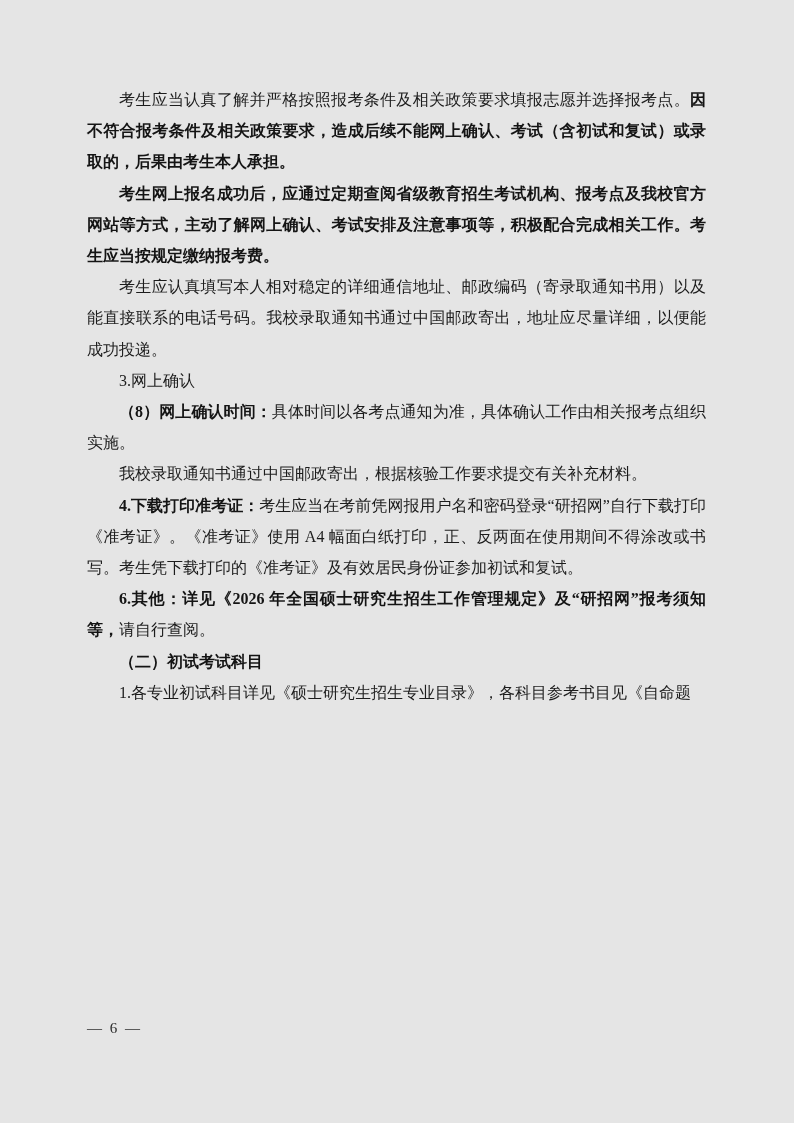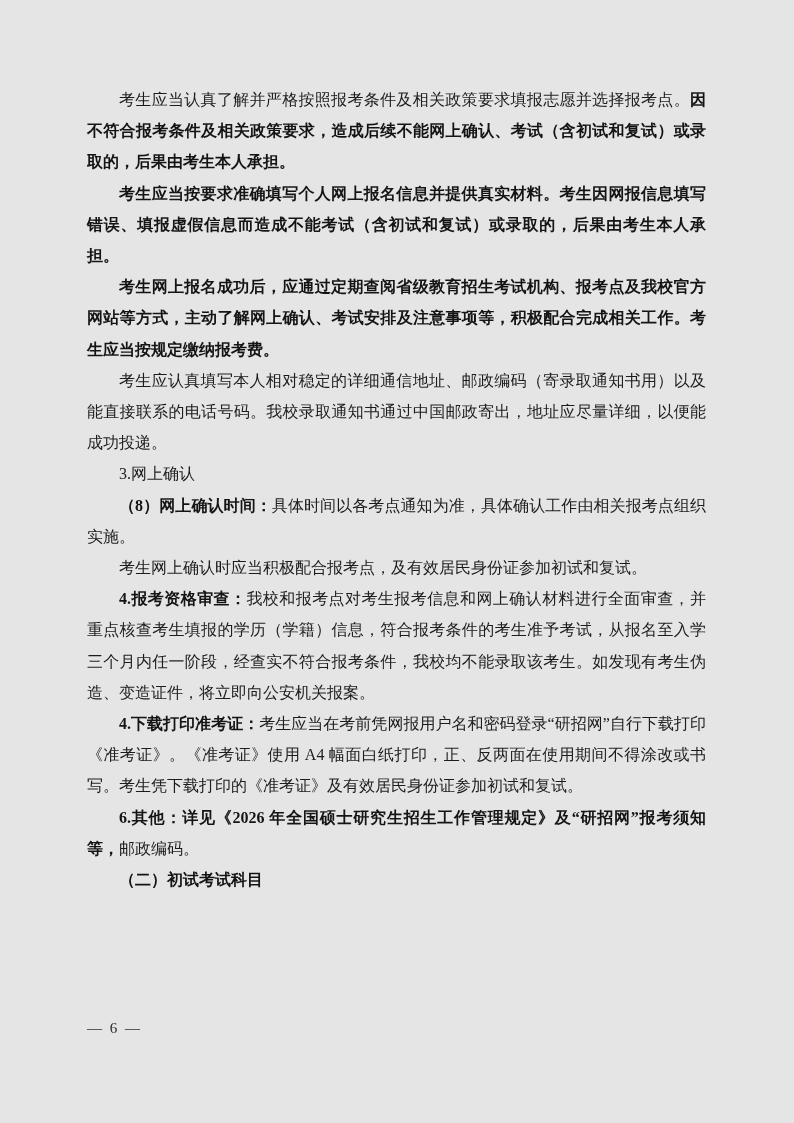--- a/index.html
+++ b/index.html
@@ -52,25 +52,24 @@
     color: #2a2a2a;
     letter-spacing: 2px;
   }
 </style>
 </head>
 <body>
 
 <div class="page">
   <div class="doc-body">
       <p><span>考生应当认真了解并严格按照报考条件及相关政策要求填报志愿并选择报考点。</span><span class="b">因不符合报考条件及相关政策要求，造成后续不能网上确认、考试（含初试和复试）或录取的，后果由考生本人承担。</span></p>
-      <p><span class="b">考生应当按要求准确填写个人网上报名信息并提供真实材料。考生因网报信息填写错误、填报虚假信息而造成不能考试（含初试和复试）或录取的，后果由考生本人承担。</span></p>
       <p><span class="b">考生网上报名成功后，应通过定期查阅省级教育招生考试机构、报考点及我校官方网站等方式，主动了解网上确认、考试安排及注意事项等，积极配合完成相关工作。考生应当按规定缴纳报考费。</span></p>
       <p><span>考生应认真填写本人相对稳定的详细通信地址、邮政编码（寄录取通知书用）以及能直接联系的电话号码。我校录取通知书通过中国邮政寄出，地址应尽量详细，以便能成功投递。</span></p>
       <p><span>3.网上确认</span></p>
       <p><span class="b">（8）网上确认时间：</span><span>具体时间以各考点通知为准，具体确认工作由相关报考点组织实施。</span></p>
-      <p><span>考生网上确认时应当积极配合报考点，及有效居民身份证参加初试和复试。</span></p>
-      <p><span class="b">4.报考资格审查：</span><span>我校和报考点对考生报考信息和网上确认材料进行全面审查，并重点核查考生填报的学历（学籍）信息，符合报考条件的考生准予考试，从报名至入学三个月内任一阶段，经查实不符合报考条件，我校均不能录取该考生。如发现有考生伪造、变造证件，将立即向公安机关报案。</span></p>
+      <p><span>我校录取通知书通过中国邮政寄出，根据核验工作要求提交有关补充材料。</span></p>
       <p><span class="b">4.下载打印准考证：</span><span>考生应当在考前凭网报用户名和密码登录“研招网”自行下载打印《准考证》。《准考证》使用 A4 幅面白纸打印，正、反两面在使用期间不得涂改或书写。考生凭下载打印的《准考证》及有效居民身份证参加初试和复试。</span></p>
-      <p><span class="b">6.其他：详见《2026 年全国硕士研究生招生工作管理规定》及“研招网”报考须知等，</span><span>邮政编码。</span></p>
+      <p><span class="b">6.其他：详见《2026 年全国硕士研究生招生工作管理规定》及“研招网”报考须知等，</span><span>请自行查阅。</span></p>
       <p><span class="b">（二）初试考试科目</span></p>
+      <p><span>1.各专业初试科目详见《硕士研究生招生专业目录》，各科目参考书目见《自命题</span></p>
     </div>
   <div class="page-number">— 6 —</div>
 </div>
 
 </body></html>

